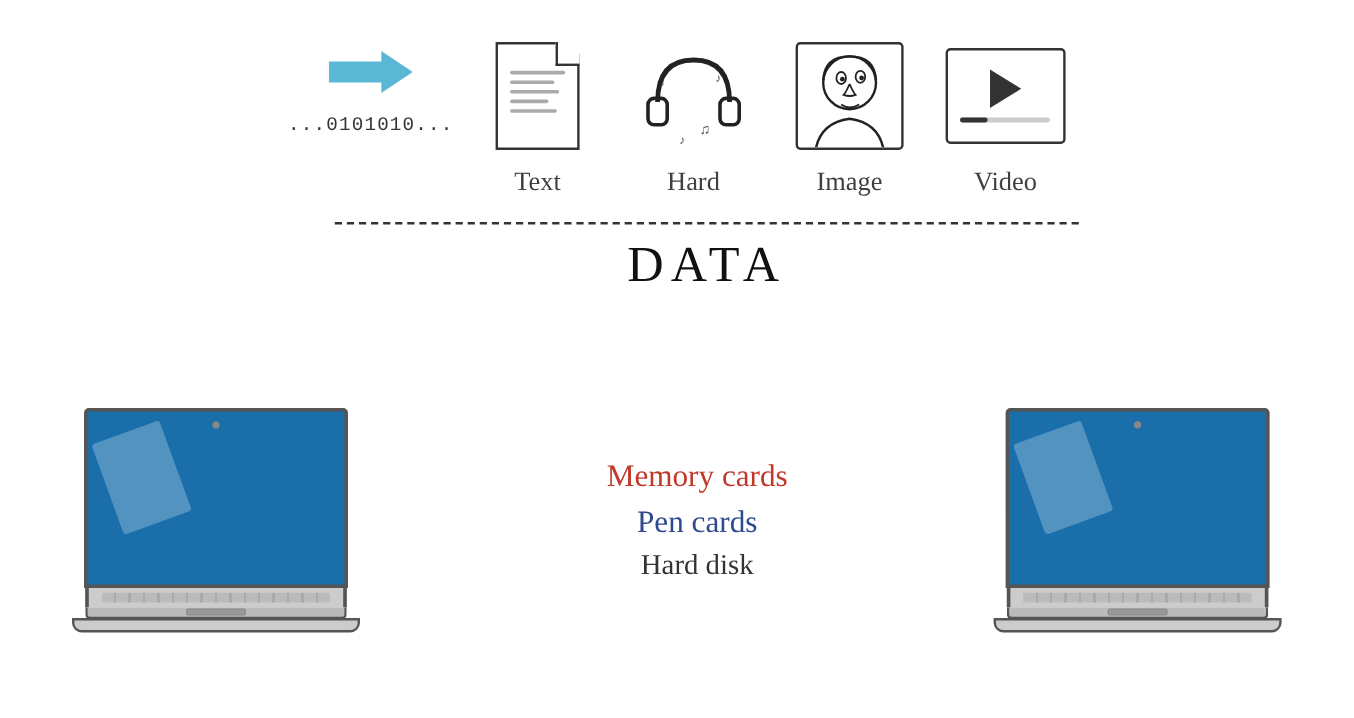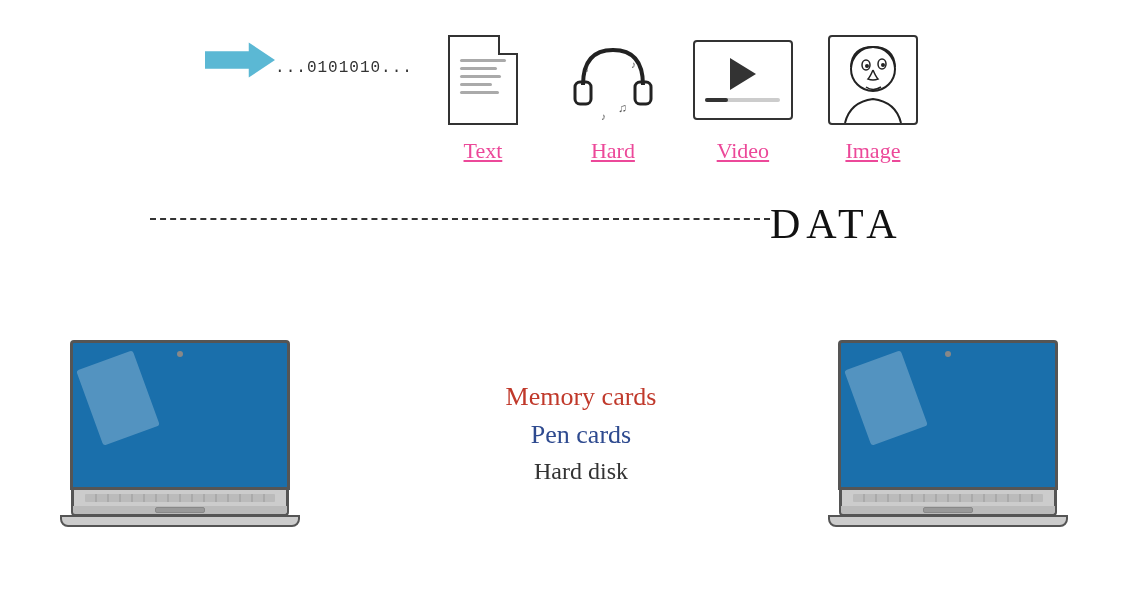--- a/index.html
+++ b/index.html
@@ -20,21 +20,21 @@
       right: 0;
       display: flex;
       align-items: flex-start;
       justify-content: center;
       gap: 0px;
     }
 
     
     .binary-area {
       display: flex;
-      flex-direction: row;
+      flex-direction: column;
       align-items: center;
       margin-right: 20px;
       margin-top: 10px;
     }
     .arrow-right {
       width: 70px;
       height: 40px;
       margin-bottom: 15px;
     }
     .binary-text {
@@ -58,23 +58,22 @@
     }
     .data-item .icon-wrap {
       width: 100px;
       height: 100px;
       display: flex;
       align-items: center;
       justify-content: center;
     }
     .data-item .label {
       font-size: 22px;
-      color: #ec4899;
+      color: #404040;
       font-family: Georgia, serif;
-      text-decoration: underline;
     }
 
     
     .doc-icon {
       width: 70px;
       height: 90px;
       background: white;
       border: 2px solid #333;
       position: relative;
       border-radius: 0 12px 0 0;
@@ -145,25 +144,25 @@
       border-radius: 4px;
       overflow: hidden;
       display: flex;
       align-items: center;
       justify-content: center;
     }
 
     
     .data-label-section {
       position: absolute;
-      top: 200px;
+      top: 185px;
       left: 150px;
       right: 100px;
       display: flex;
-      flex-direction: row;
+      flex-direction: column;
       align-items: center;
     }
     .dashed-line {
       width: 620px;
       border-top: 2.5px dashed #333;
       margin-bottom: 10px;
     }
     .data-title {
       font-size: 42px;
       font-family: Georgia, serif;
@@ -304,54 +303,54 @@
           <text x="55" y="82" font-size="12" fill="#555">♫</text>
           <text x="22" y="42" font-size="10" fill="#555">♩</text>
           <text x="68" y="38" font-size="10" fill="#555">♪</text>
         </svg>
       </div>
       <span class="label">Hard</span>
     </div>
 
     <div class="data-item">
       <div class="icon-wrap">
+        <div class="image-icon-wrap">
+          <svg width="86" height="86" viewBox="0 0 86 86">
+
+            <circle cx="43" cy="32" r="22" fill="none" stroke="#222" stroke-width="2"></circle>
+
+            <ellipse cx="36" cy="28" rx="4" ry="5" fill="none" stroke="#222" stroke-width="1.5"></ellipse>
+            <ellipse cx="52" cy="27" rx="4" ry="5" fill="none" stroke="#222" stroke-width="1.5"></ellipse>
+            <circle cx="37" cy="29" r="2" fill="#222"></circle>
+            <circle cx="53" cy="28" r="2" fill="#222"></circle>
+
+            <path d="M43,33 Q40,40 38,42 Q43,44 48,42 Q46,40 43,33" fill="none" stroke="#222" stroke-width="1.5"></path>
+
+            <path d="M36,50 Q43,55 51,50" fill="none" stroke="#222" stroke-width="1.5"></path>
+
+            <path d="M21,30 Q22,10 43,10 Q64,10 65,30" fill="none" stroke="#222" stroke-width="2"></path>
+
+            <path d="M15,86 Q20,65 43,62 Q66,65 71,86" fill="none" stroke="#222" stroke-width="2"></path>
+          </svg>
+        </div>
+      </div>
+      <span class="label">Image</span>
+    </div>
+
+    <div class="data-item">
+      <div class="icon-wrap">
         <div class="video-icon-wrap">
           <div class="play-btn"></div>
           <div class="progress-bar">
             <div class="progress-fill"></div>
           </div>
         </div>
       </div>
       <span class="label">Video</span>
     </div>
-
-    <div class="data-item">
-      <div class="icon-wrap">
-        <div class="image-icon-wrap">
-          <svg width="86" height="86" viewBox="0 0 86 86">
-
-            <circle cx="43" cy="32" r="22" fill="none" stroke="#222" stroke-width="2"></circle>
-
-            <ellipse cx="36" cy="28" rx="4" ry="5" fill="none" stroke="#222" stroke-width="1.5"></ellipse>
-            <ellipse cx="52" cy="27" rx="4" ry="5" fill="none" stroke="#222" stroke-width="1.5"></ellipse>
-            <circle cx="37" cy="29" r="2" fill="#222"></circle>
-            <circle cx="53" cy="28" r="2" fill="#222"></circle>
-
-            <path d="M43,33 Q40,40 38,42 Q43,44 48,42 Q46,40 43,33" fill="none" stroke="#222" stroke-width="1.5"></path>
-
-            <path d="M36,50 Q43,55 51,50" fill="none" stroke="#222" stroke-width="1.5"></path>
-
-            <path d="M21,30 Q22,10 43,10 Q64,10 65,30" fill="none" stroke="#222" stroke-width="2"></path>
-
-            <path d="M15,86 Q20,65 43,62 Q66,65 71,86" fill="none" stroke="#222" stroke-width="2"></path>
-          </svg>
-        </div>
-      </div>
-      <span class="label">Image</span>
-    </div>
   </div>
 </div>
 
 <div class="data-label-section">
   <div class="dashed-line"></div>
   <span class="data-title">DATA</span>
 </div>
 
 <div class="bottom-section">
 

